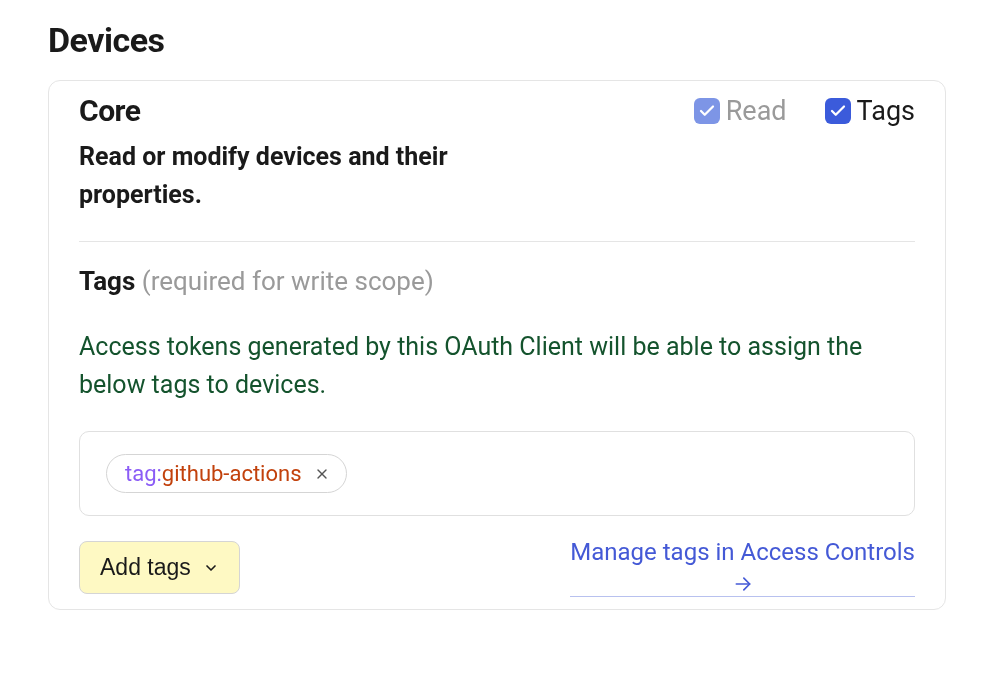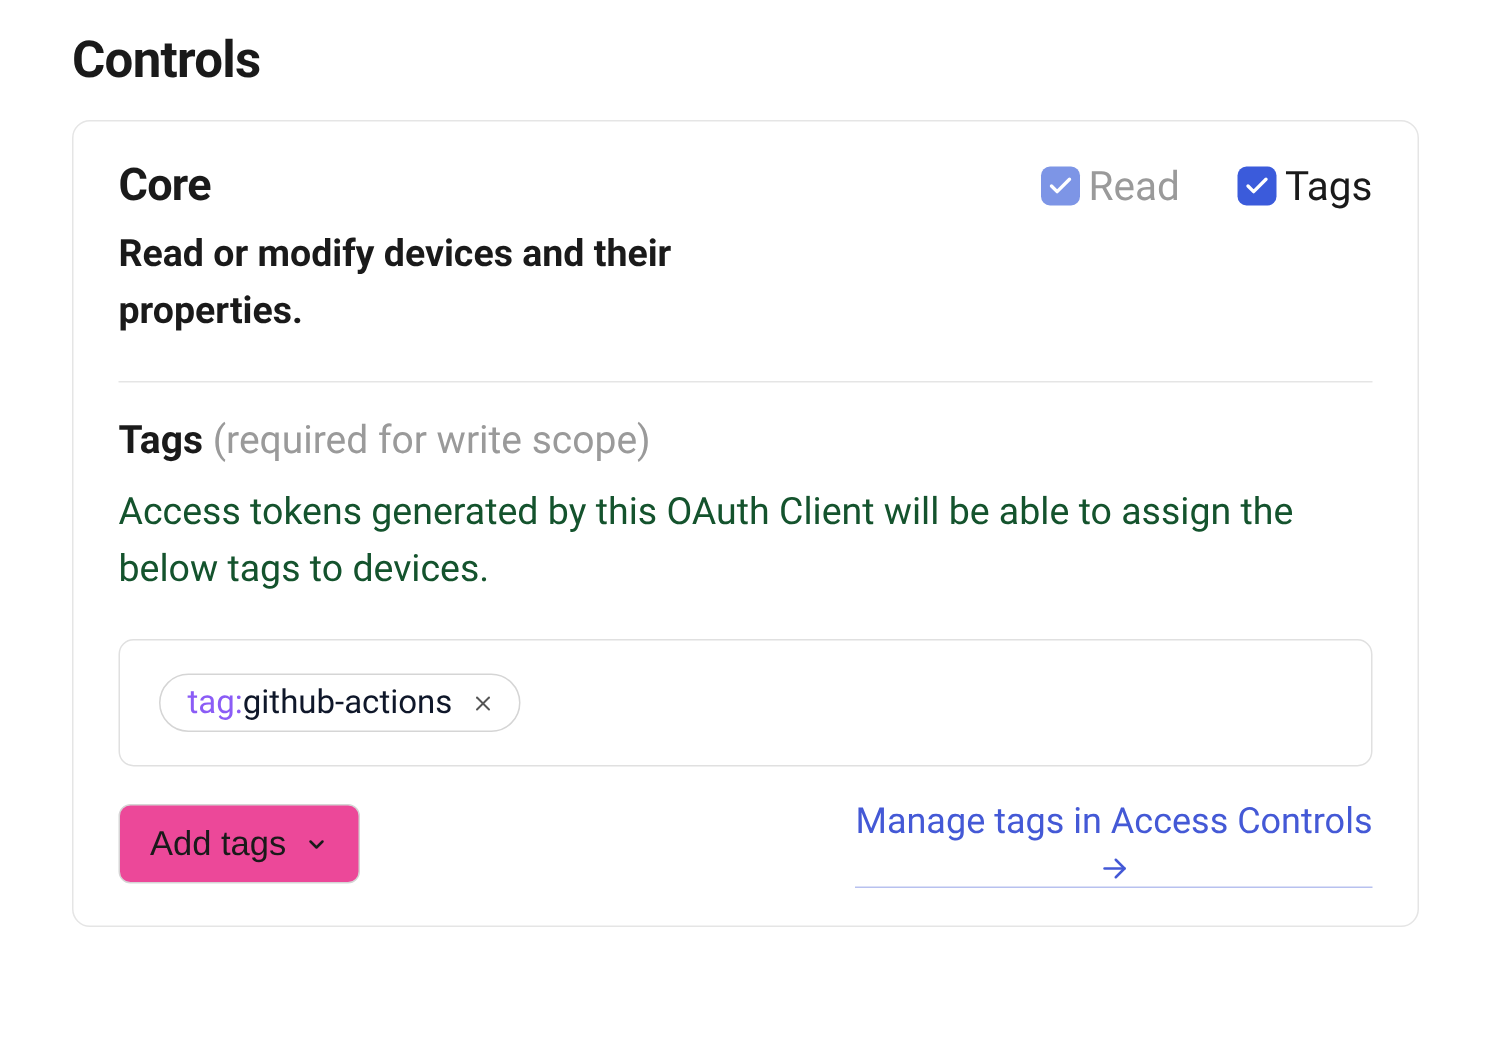--- a/index.html
+++ b/index.html
@@ -16,21 +16,21 @@
     }
     .section-title {
       font-size: 34px;
       font-weight: 700;
       margin-bottom: 20px;
       letter-spacing: -0.5px;
     }
     .card {
       border: 1px solid #e5e5e5;
       border-radius: 12px;
-      padding: 25px 30px;
+      padding: 12px 30px;
     }
     .core-header {
       display: flex;
       justify-content: space-between;
       align-items: flex-start;
       gap: 20px;
     }
     .core-left {
       flex: 1;
       min-width: 0;
@@ -87,21 +87,21 @@
       color: #9a9a9a;
     }
     .divider {
       border: none;
       border-top: 1px solid #e5e5e5;
       margin: 28px 0 24px 0;
     }
     .tags-header {
       font-size: 26px;
       font-weight: 400;
-      margin-bottom: 14px;
+      margin-bottom: 32px;
     }
     .tags-header .label {
       font-weight: 700;
       color: #1a1a1a;
     }
     .tags-header .hint {
       color: #9a9a9a;
     }
     .tags-desc {
       font-size: 25px;
@@ -122,21 +122,21 @@
       border: 1px solid #d5d5d5;
       border-radius: 999px;
       padding: 6px 14px 6px 18px;
       font-size: 22px;
       gap: 8px;
     }
     .tag-chip .prefix {
       color: #8b5cf6;
     }
     .tag-chip .value {
-      color: #0f172a;
+      color: #c2410c;
       font-weight: 400;
     }
     .tag-remove {
       display: flex;
       align-items: center;
       justify-content: center;
       cursor: pointer;
       color: #555;
       padding: 2px;
       margin-left: 2px;
@@ -150,21 +150,21 @@
       display: flex;
       justify-content: space-between;
       align-items: center;
     }
     .add-tags-btn {
       display: inline-flex;
       align-items: center;
       gap: 12px;
       border: 1px solid #d5d5d5;
       border-radius: 8px;
-      background: #ec4899;
+      background: #fef9c3;
       padding: 12px 20px;
       font-size: 23px;
       font-weight: 400;
       color: #1a1a1a;
       cursor: pointer;
     }
     .add-tags-btn svg {
       width: 16px;
       height: 16px;
     }
@@ -181,21 +181,21 @@
       flex-direction: column;
     }
     .manage-link svg {
       width: 20px;
       height: 20px;
     }
   </style>
 </head>
 <body>
 
-<h1 class="section-title">Controls</h1>
+<h1 class="section-title">Devices</h1>
 
 <div class="card">
   <div class="core-header">
     <div class="core-left">
       <div class="core-title">Core</div>
       <div class="core-desc">Read or modify devices and their properties.</div>
     </div>
     <div class="checkbox-group">
       <div class="checkbox-item">
         <div class="checkbox disabled">

